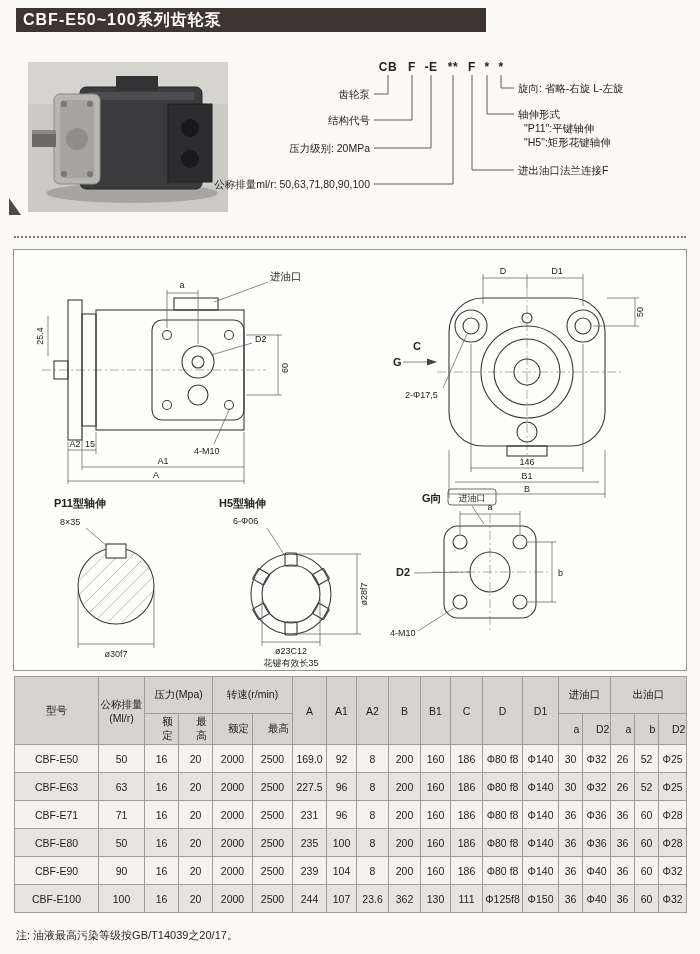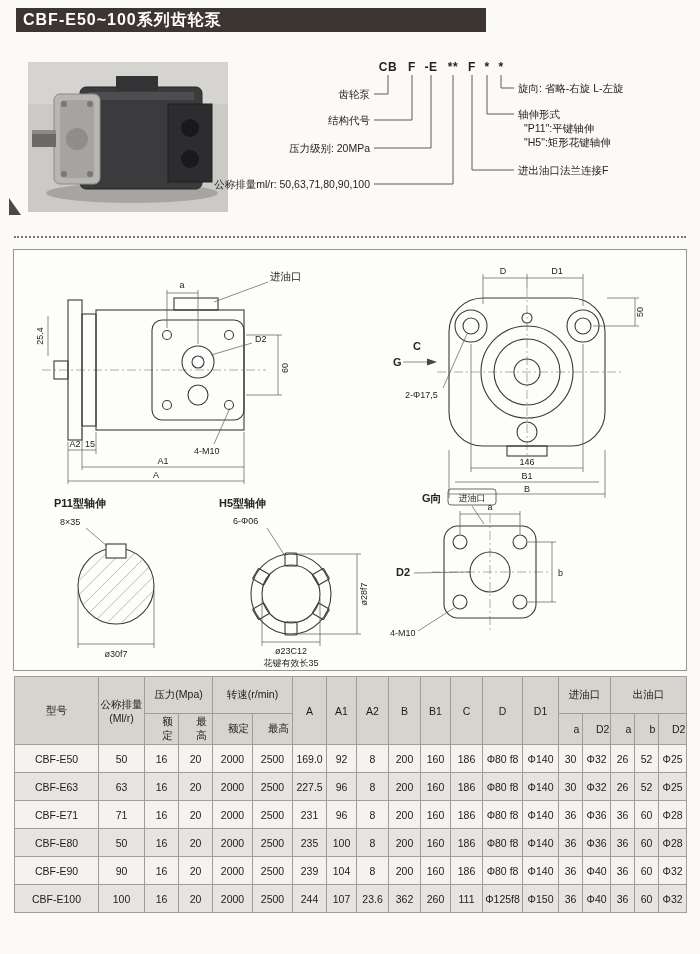--- a/index.html
+++ b/index.html
@@ -458,27 +458,28 @@
         <td>CBF-E100</td>
         <td>100</td>
           <td>16</td>
           <td>20</td>
           <td>2000</td>
           <td>2500</td>
           <td>244</td>
           <td>107</td>
           <td>23.6</td>
           <td>362</td>
-          <td>260</td>
+          <td>130</td>
           <td>111</td>
           <td>Φ125f8</td>
           <td>Φ150</td>
           <td>36</td>
           <td>Φ40</td>
           <td>36</td>
           <td>60</td>
           <td>Φ32</td>
       </tr>
     </tbody>
   </table>
 
+  <div class="note">注: 油液最高污染等级按GB/T14039之20/17。</div>
 
 </div>
 
 </body></html>

